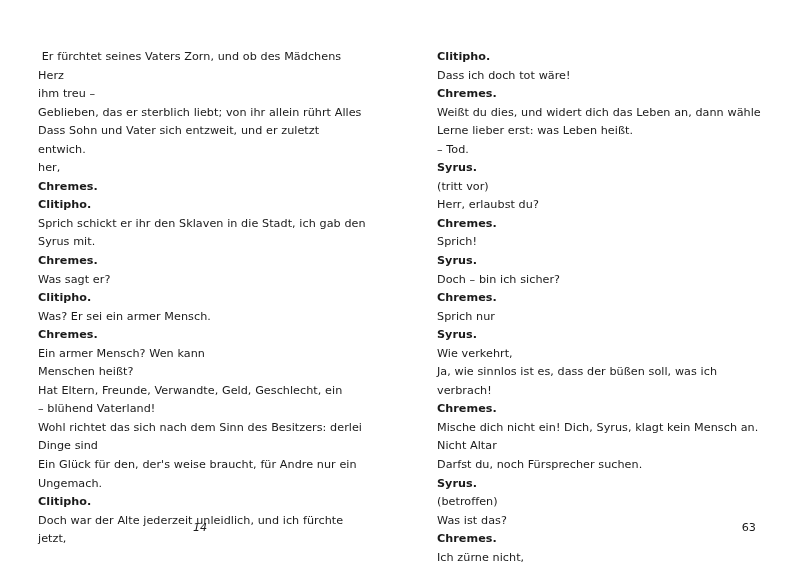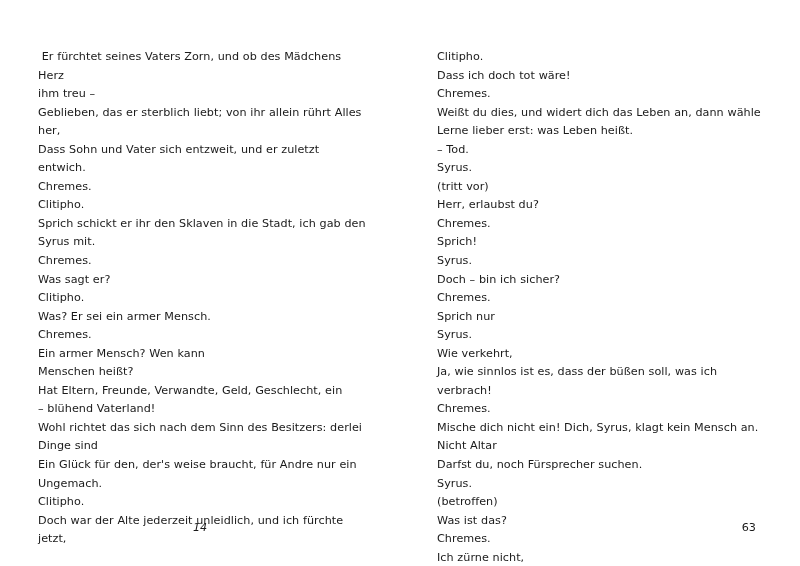--- a/index.html
+++ b/index.html
@@ -35,21 +35,21 @@
     font-size: 11.2px;
     line-height: 18.55px;
     letter-spacing: 0.04px;
     word-spacing: 0.1px;
   }
   .line {
     white-space: pre-wrap;
     min-height: 18.55px;
   }
   .speaker {
-    font-weight: normal;
+    font-weight: bold;
   }
   .folio {
     position: absolute;
     font-size: 11.2px;
     line-height: 1;
     color: #1a1a1a;
   }
   .folio-left {
     left: 0;
     right: 0;
@@ -66,22 +66,22 @@
 </head>
 <body>
 
 <div class="spread">
 
   <div class="page page-left">
     <div class="text-block" id="left-lines">
         <div class="line"> Er fürchtet seines Vaters Zorn, und ob des Mädchens Herz</div>
         <div class="line">ihm treu –</div>
         <div class="line">Geblieben, das er sterblich liebt; von ihr allein rührt Alles</div>
+        <div class="line">Dass Sohn und Vater sich entzweit, und er zuletzt entwich.</div>
         <div class="line">her,</div>
-        <div class="line">Dass Sohn und Vater sich entzweit, und er zuletzt entwich.</div>
         <div class="line speaker">Chremes.</div>
         <div class="line speaker">Clitipho.</div>
         <div class="line">Sprich schickt er ihr den Sklaven in die Stadt, ich gab den</div>
         <div class="line">Syrus mit.</div>
         <div class="line speaker">Chremes.</div>
         <div class="line">Was sagt er?</div>
         <div class="line speaker">Clitipho.</div>
         <div class="line">Was? Er sei ein armer Mensch.</div>
         <div class="line speaker">Chremes.</div>
         <div class="line">Ein armer Mensch? Wen kann</div>

